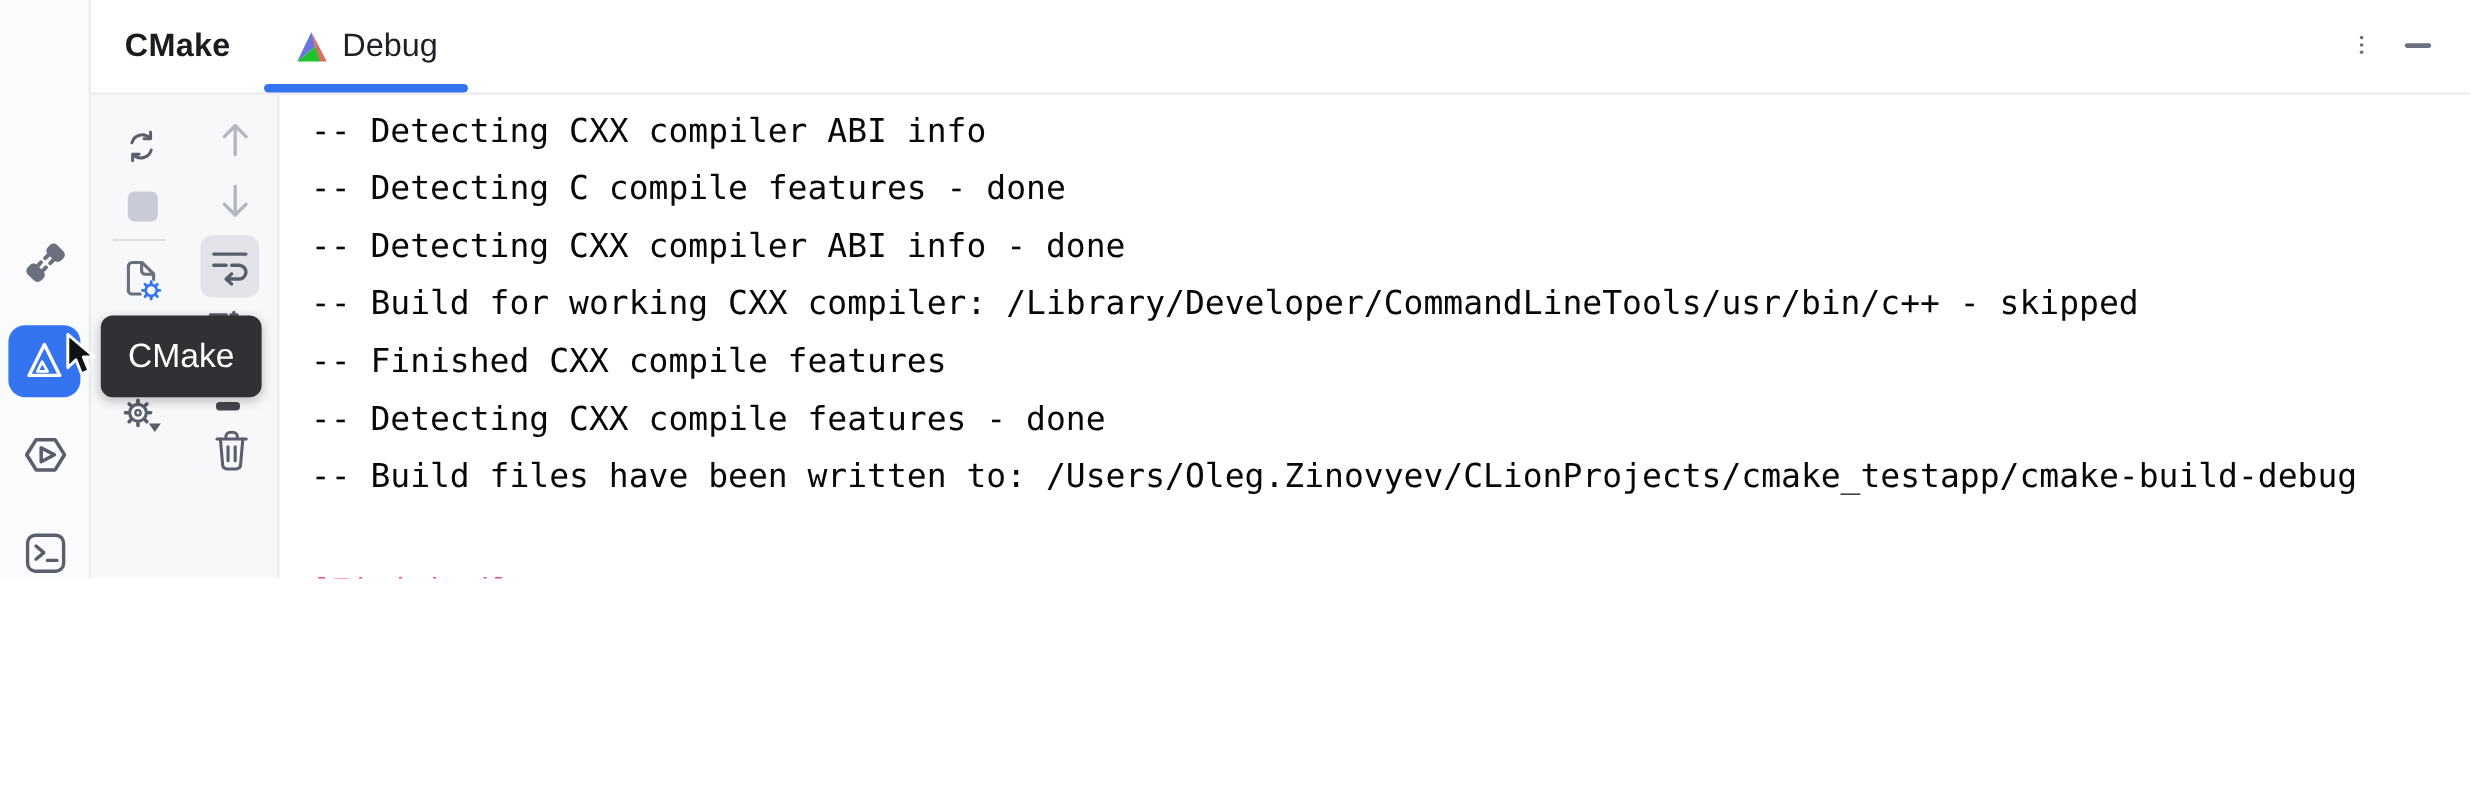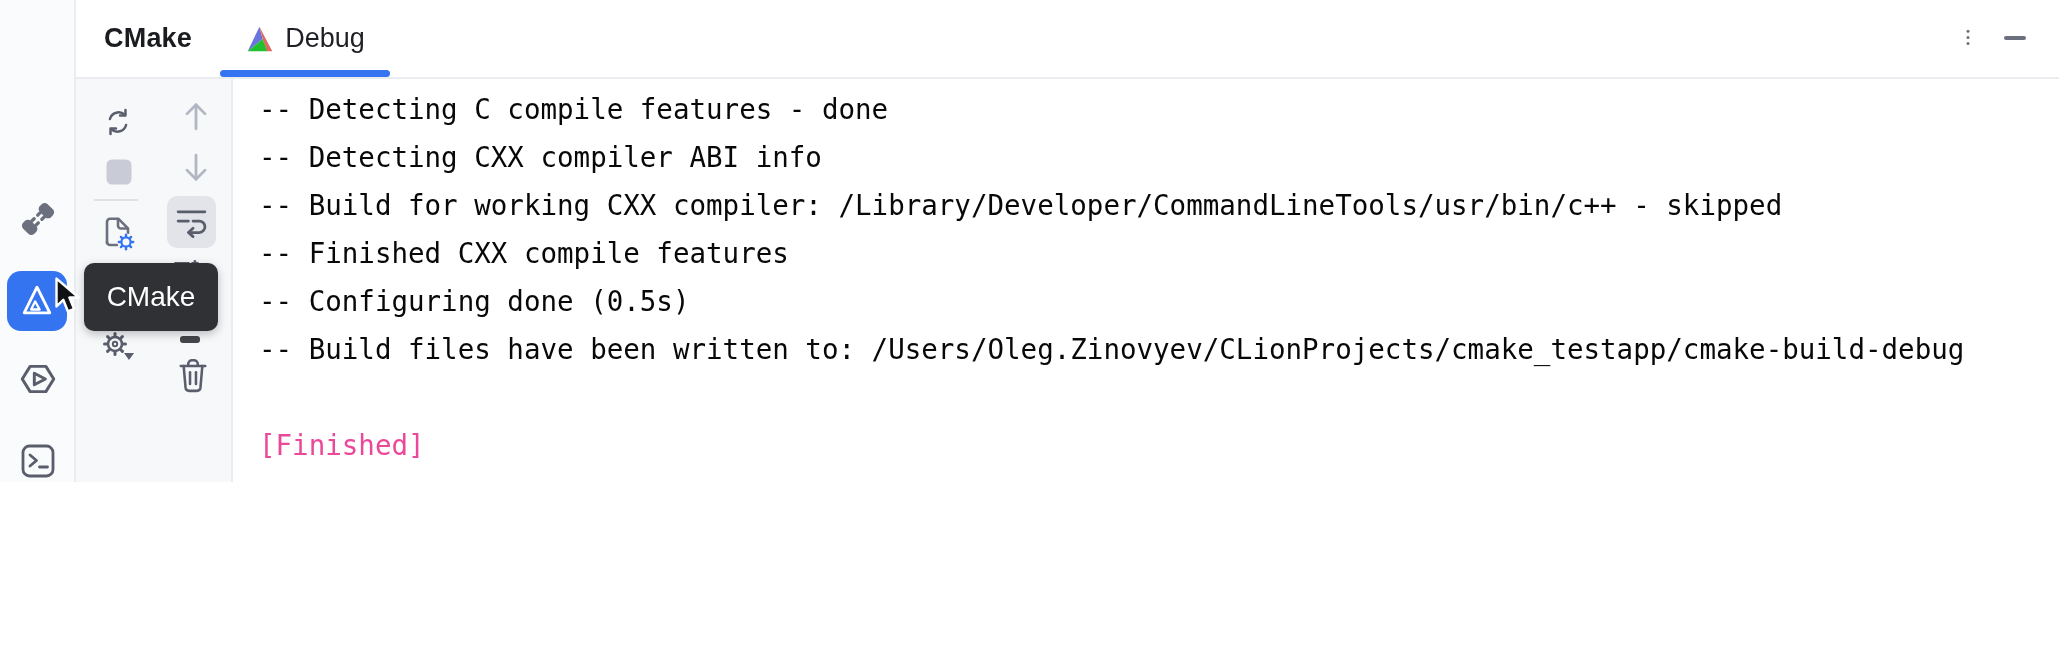--- a/index.html
+++ b/index.html
@@ -253,25 +253,26 @@
           <path d="M6.2 6.5 8 27a3.4 3.4 0 0 0 3.4 3h7.2A3.4 3.4 0 0 0 22 27l1.8-20.5"></path>
           <path d="M12.2 12.5v11"></path>
             <path d="M17.8 12.5v11"></path>
         </svg>
       </span>
     </button>
   </div>
 
   <div class="console">
     <div class="ln caret"></div>
+    <div class="ln">-- Detecting CXX compiler ABI info</div>
     <div class="ln">-- Detecting C compile features - done</div>
-    <div class="ln">-- Detecting CXX compiler ABI info</div>
+    <div class="ln">-- Detecting CXX compiler ABI info - done</div>
     <div class="ln">-- Build for working CXX compiler: /Library/Developer/CommandLineTools/usr/bin/c++ - skipped</div>
     <div class="ln">-- Finished CXX compile features</div>
-    <div class="ln">-- Configuring done (0.5s)</div>
+    <div class="ln">-- Detecting CXX compile features - done</div>
     <div class="ln">-- Build files have been written to: /Users/Oleg.Zinovyev/CLionProjects/cmake_testapp/cmake-build-debug</div>
     <div class="ln"></div>
     <div class="ln sys">[Finished]</div>
   </div>
 
   <div class="tooltip">
     <span>CMake</span>
   </div>
 
   <span class="cursor">

